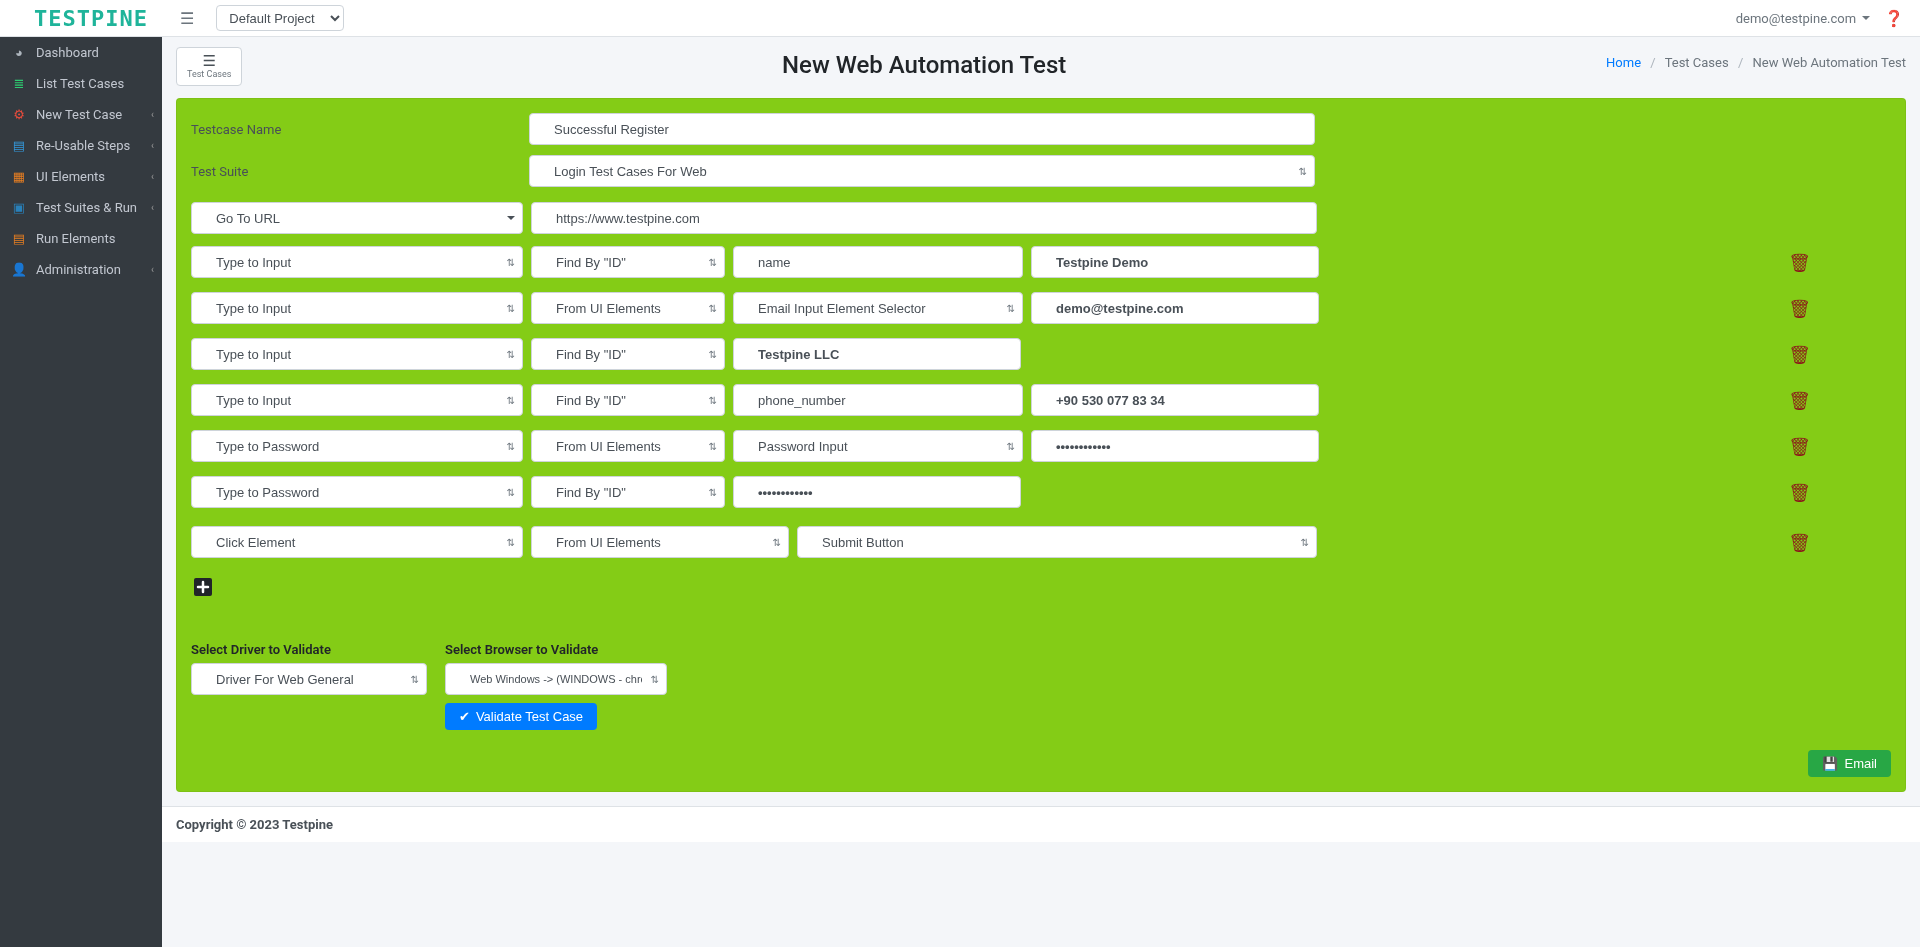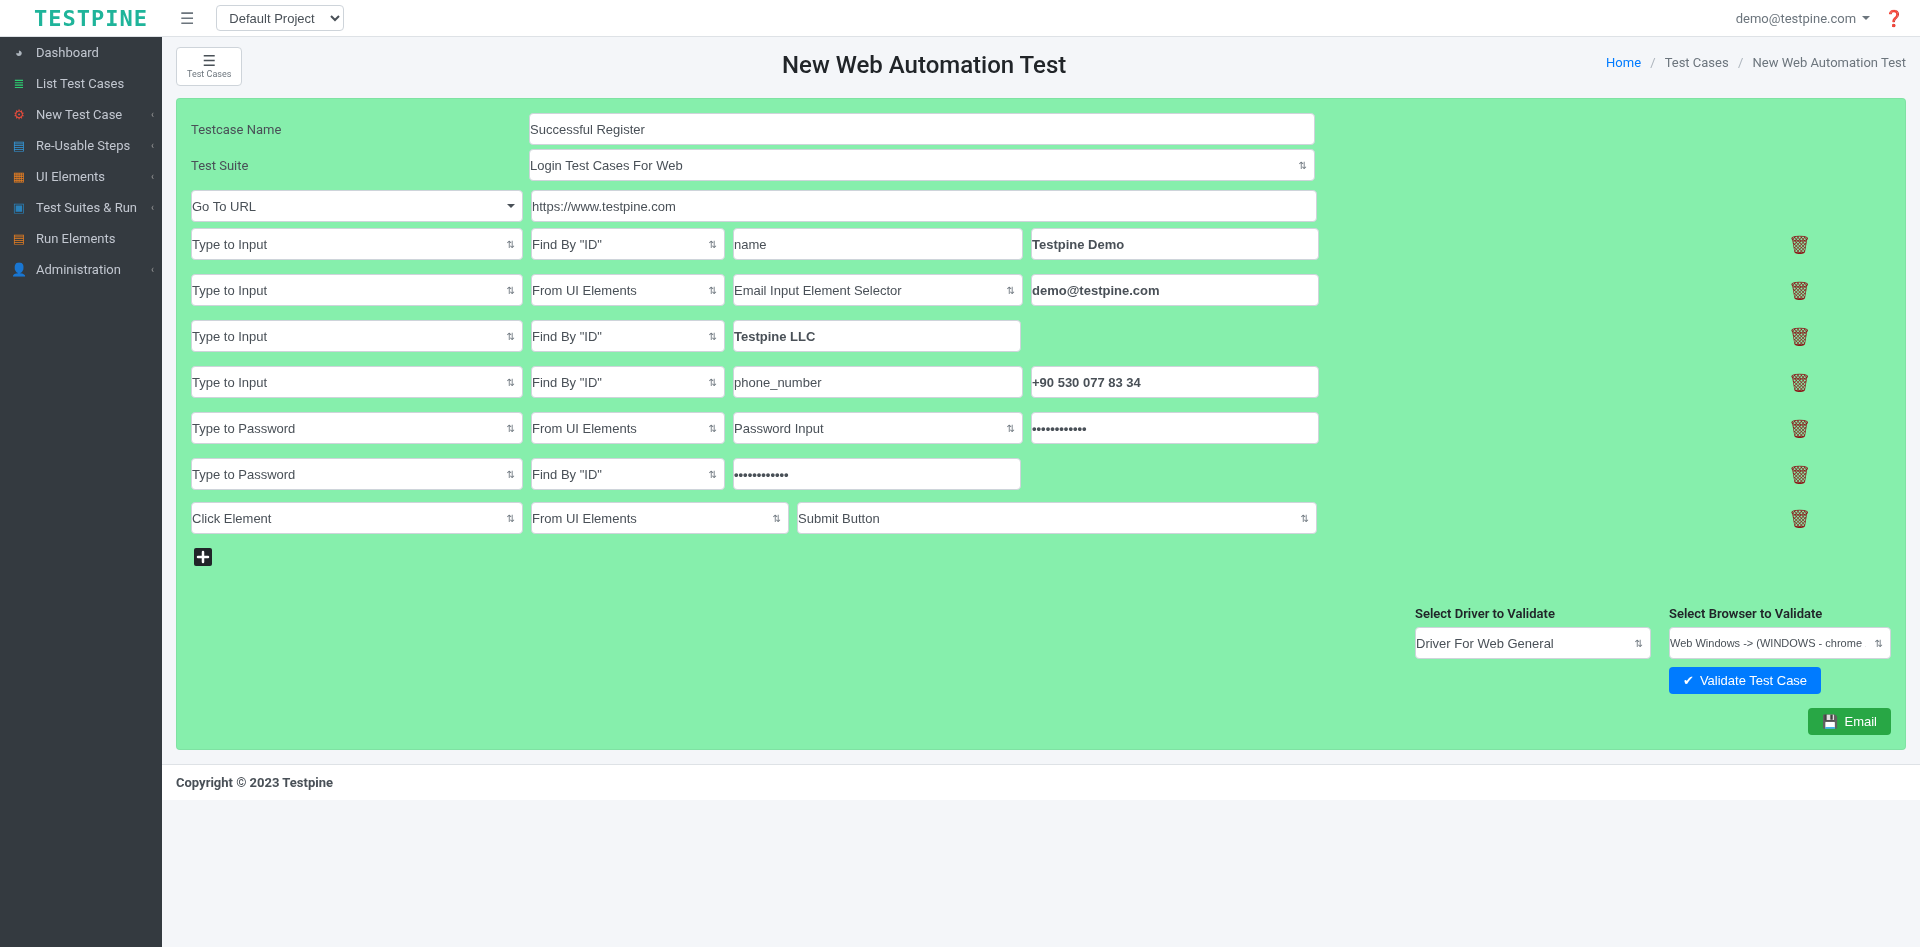--- a/index.html
+++ b/index.html
@@ -30,45 +30,45 @@
 .content-header { display: flex; align-items: flex-start; padding: 10px 14px 12px 14px; background: #f4f6f9; }
 .testcases-btn { border: 1px solid #ced4da; background: #fff; border-radius: 4px; padding: 6px 10px; text-align: center; cursor: pointer; min-width: 46px; }
 .testcases-btn .icon { font-size: 15px; line-height: 1; }
 .testcases-btn .label { font-size: 9px; color: #6c757d; }
 .page-title { flex: 1; text-align: center; font-size: 24px; font-weight: 500; color: #212529; margin-top: 4px; }
 .breadcrumb { font-size: 13px; color: #6c757d; margin-top: 8px; }
 .breadcrumb .home { color: #007bff; }
 .breadcrumb .sep { margin: 0 6px; color: #adb5bd; }
 
 
-.card { background: #86efac; margin: 0 14px 14px 14px; border-radius: 4px; border: 1px solid rgba(0,0,0,0.05); padding: 14px; display: flex; flex-direction: column; gap: 4px; }
+.card { background: #84cc16; margin: 0 14px 14px 14px; border-radius: 4px; border: 1px solid rgba(0,0,0,0.05); padding: 14px; display: flex; flex-direction: column; gap: 10px; }
 
 
 .form-row { display: flex; align-items: center; gap: 10px; }
 .form-label { width: 328px; font-size: 13px; color: #495057; }
-.form-control, .form-select { border: 1px solid #ced4da; border-radius: 4px; padding: 5px 0; font-size: 13px; color: #495057; background: #fff; height: 32px; }
+.form-control, .form-select { border: 1px solid #ced4da; border-radius: 4px; padding: 5px 24px; font-size: 13px; color: #495057; background: #fff; height: 32px; }
 .form-select { appearance: none; background-image: none; padding-right: 24px; position: relative; }
 .select-wrap { position: relative; display: inline-block; }
 .select-wrap::after { content: ""; position: absolute; right: 8px; top: 50%; transform: translateY(-50%); width: 0; height: 0; border-left: 4px solid transparent; border-right: 4px solid transparent; border-top: 4px solid #495057; pointer-events: none; }
 .select-wrap.sortarrows::after { content: "⇅"; border: none; width: auto; height: auto; font-size: 10px; color: #6c757d; }
 .select-wrap.native::after { content: ""; border-left: 4px solid transparent; border-right: 4px solid transparent; border-top: 4px solid #495057; }
 
 .step-row { display: flex; align-items: center; gap: 8px; min-height: 34px; }
 .step-sel { flex: 0 0 332px; }
 .step-find { flex: 0 0 194px; }
 .step-locator { flex: 0 0 290px; }
 .step-val { flex: 0 0 288px; font-weight: bold; }
 .step-wide-find { flex: 0 0 258px; }
 .step-wide-element { flex: 0 0 520px; }
 .trash { color: #8b1a1a; cursor: pointer; font-size: 18px; margin-left: auto; margin-right: 80px; }
 
 .add-step-btn { cursor: pointer; display: inline-block; }
 .add-step-btn svg { width: 24px; height: 24px; }
 
-.validation-row { display: flex; gap: 18px; justify-content: flex-end; margin-top: 30px; }
+.validation-row { display: flex; gap: 18px; justify-content: flex-start; margin-top: 30px; }
 .val-col { display: flex; flex-direction: column; gap: 6px; }
 .val-col.label-only { min-width: 220px; }
 .val-label { font-size: 13px; font-weight: 600; color: #212529; }
 .btn { border: none; border-radius: 4px; padding: 6px 14px; font-size: 13px; cursor: pointer; display: inline-flex; align-items: center; gap: 6px; }
 .btn-primary { background: #007bff; color: #fff; }
 .btn-success { background: #28a745; color: #fff; }
 .save-row { display: flex; justify-content: flex-end; margin-top: 10px; }
 
 .footer { padding: 10px 14px; font-size: 13px; color: #495057; background: #fff; border-top: 1px solid #dee2e6; }
 

